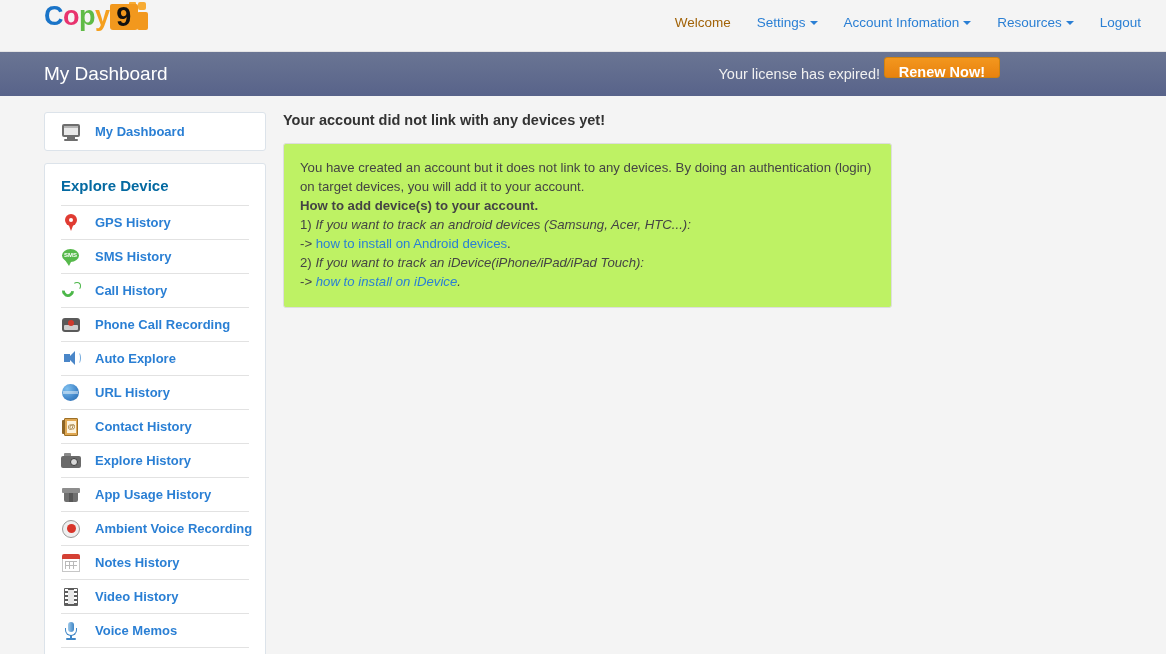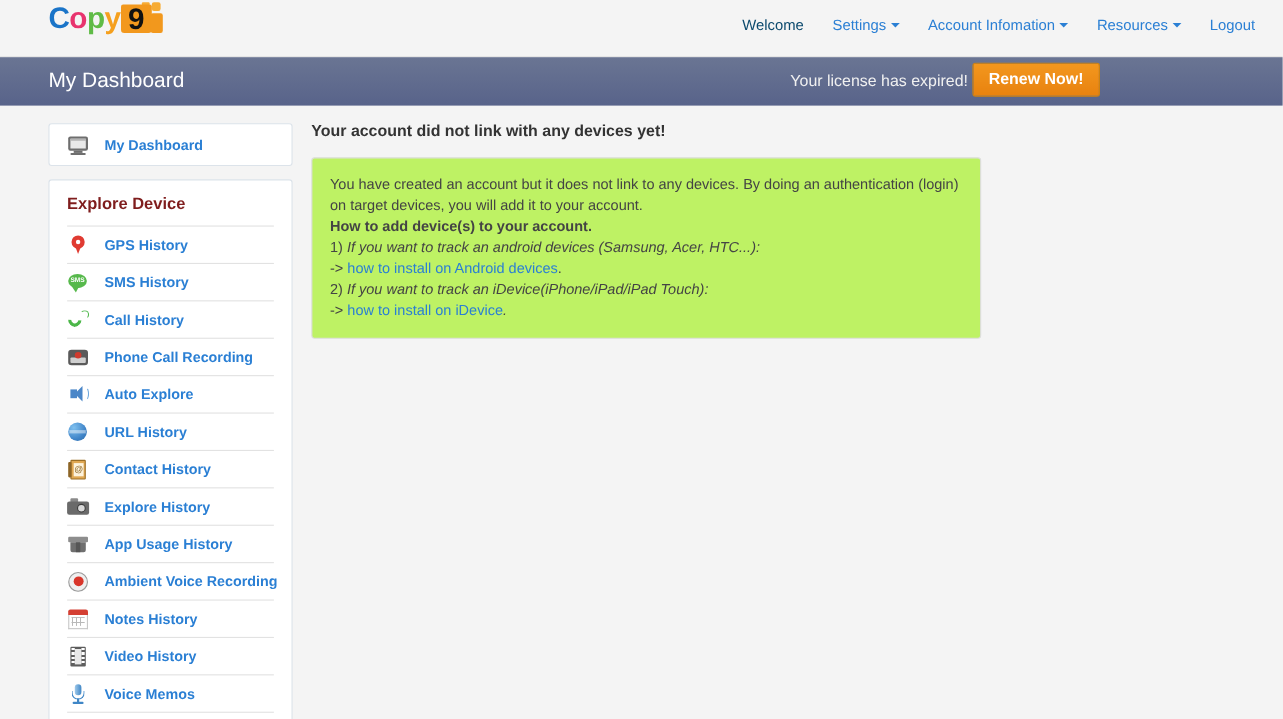--- a/index.html
+++ b/index.html
@@ -68,21 +68,21 @@
     font-size: 13.5px;
   }
   #topnav .navitem {
     color: #2a7fd4;
     padding: 0 13px;
     white-space: nowrap;
     cursor: pointer;
     line-height: 30px;
   }
   #topnav .navitem.plain {
-    color: #0c4a6e; cursor: default;
+    color: #a16207; cursor: default;
   }
   .caret {
     display: inline-block;
     width: 0; height: 0;
     margin-left: 4px;
     vertical-align: 2px;
     border-left: 4px solid transparent;
     border-right: 4px solid transparent;
     border-top: 4px solid #2a7fd4;
   }
@@ -102,21 +102,21 @@
   }
   #license-msg {
     position: absolute; right: 286px; top: 0;
     line-height: 44px;
     color: #f0f0f0;
     font-size: 14.5px;
     white-space: nowrap;
   }
   #renew-btn {
     position: absolute; right: 166px; top: 57px;
-    height: 31px;
+    height: 21px;
     padding: 0 14px;
     border: 1px solid #d0820f;
     border-radius: 3px;
     background: linear-gradient(to bottom, #f3971e 0%, #e8820f 100%);
     color: #ffffff;
     font-size: 14.5px; font-weight: bold;
     line-height: 29px;
     cursor: pointer;
     white-space: nowrap;
   }
@@ -148,21 +148,21 @@
     white-space: nowrap;
   }
   .side-ico {
     width: 20px; height: 20px;
     position: relative;
     flex: 0 0 20px;
   }
   .explore-head {
     font-size: 15px;
     font-weight: bold;
-    color: #7f1d1d;
+    color: #0369a1;
     padding: 13px 0 11px 16px;
   }
   .divider {
     height: 1px;
     background: #e2e2e2;
     margin: 0 16px;
   }
 
   
   .ico-monitor .scr {
@@ -379,21 +379,21 @@
   }
   #content-box p {
     margin: 0;
     color: #444444;
     font-size: 13.2px;
     line-height: 19px;
   }
   .bold-line { font-weight: bold; color: #333333; }
   .ital { font-style: italic; }
   .lnk { color: #2a7fd4; cursor: pointer; }
-  .lnk-i { color: #2a7fd4; cursor: pointer; margin-top: 31px; }
+  .lnk-i { color: #2a7fd4; font-style: italic; cursor: pointer; margin-top: 31px; }
 </style>
 </head>
 <body>
 
 <div id="topbar">
 
   <div id="logo">
     <span class="l-c">C</span><span class="l-o">o</span><span class="l-p">p</span><span class="l-y">y</span><span id="logo-mark">
       <span class="sq3"></span>
       <span class="sq1"></span>

